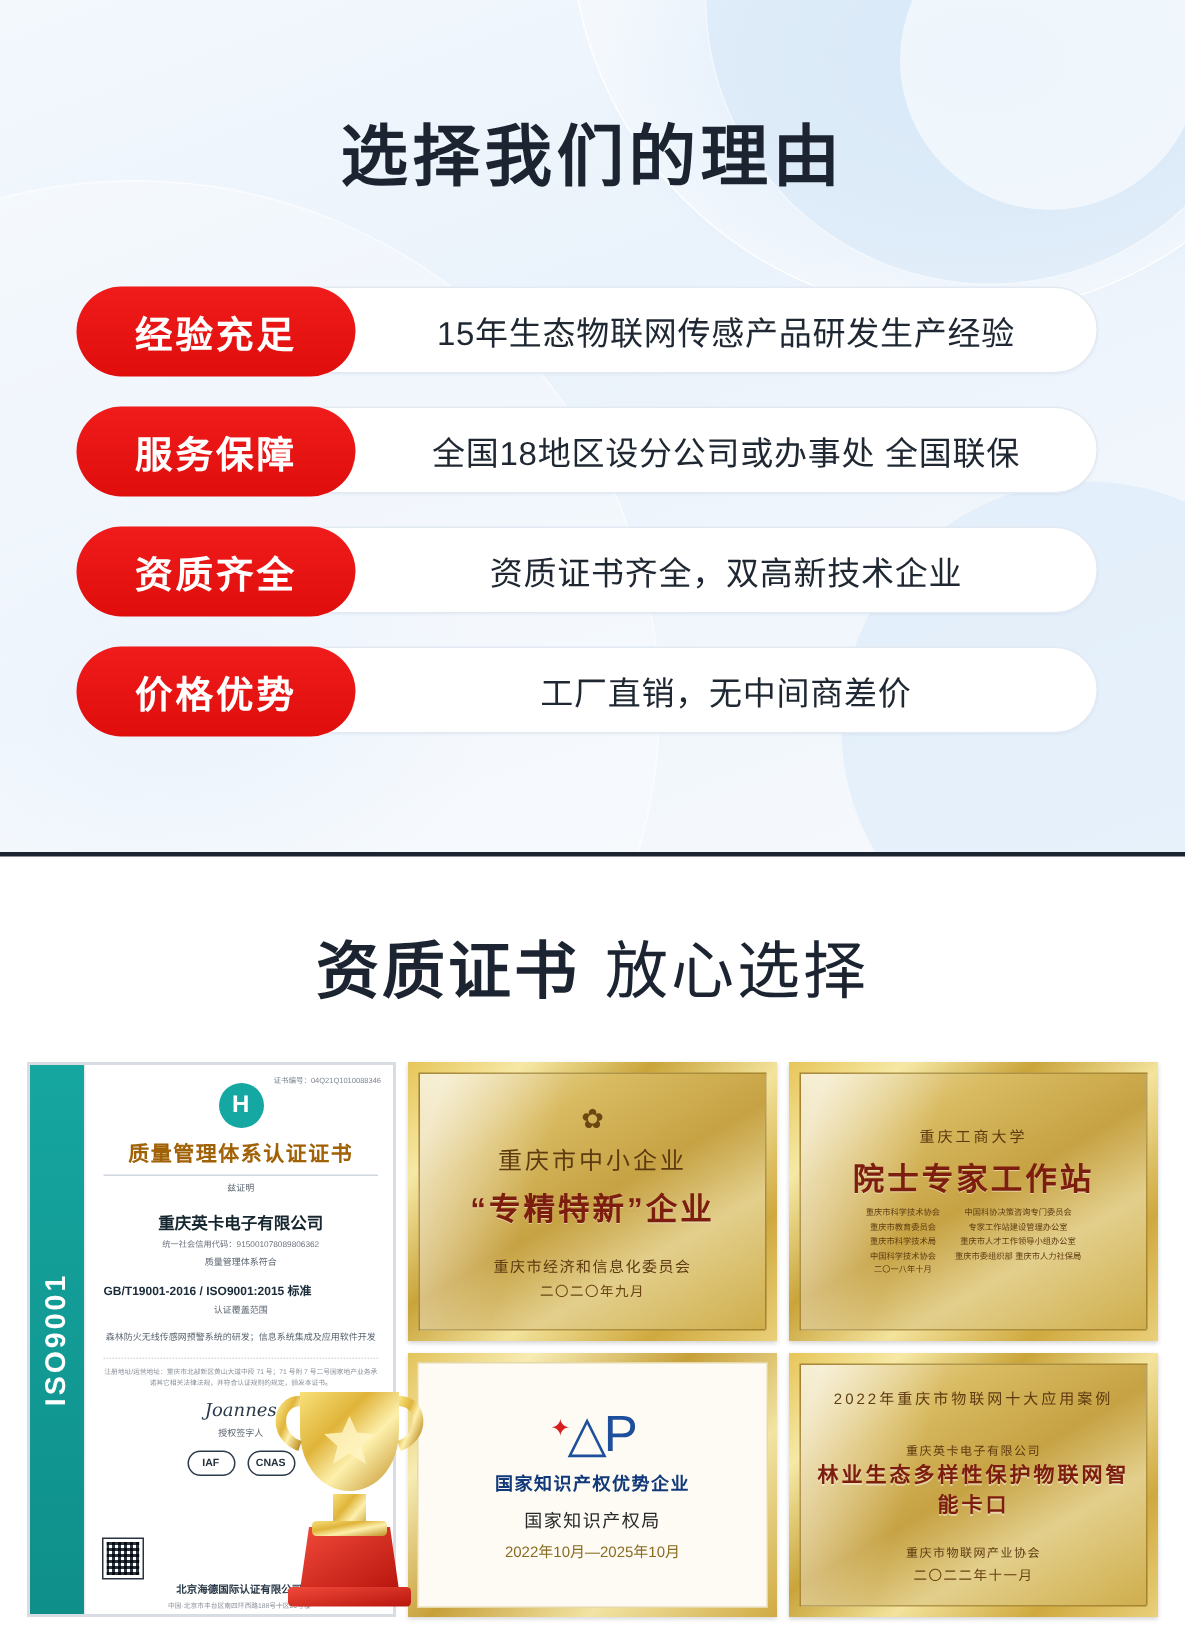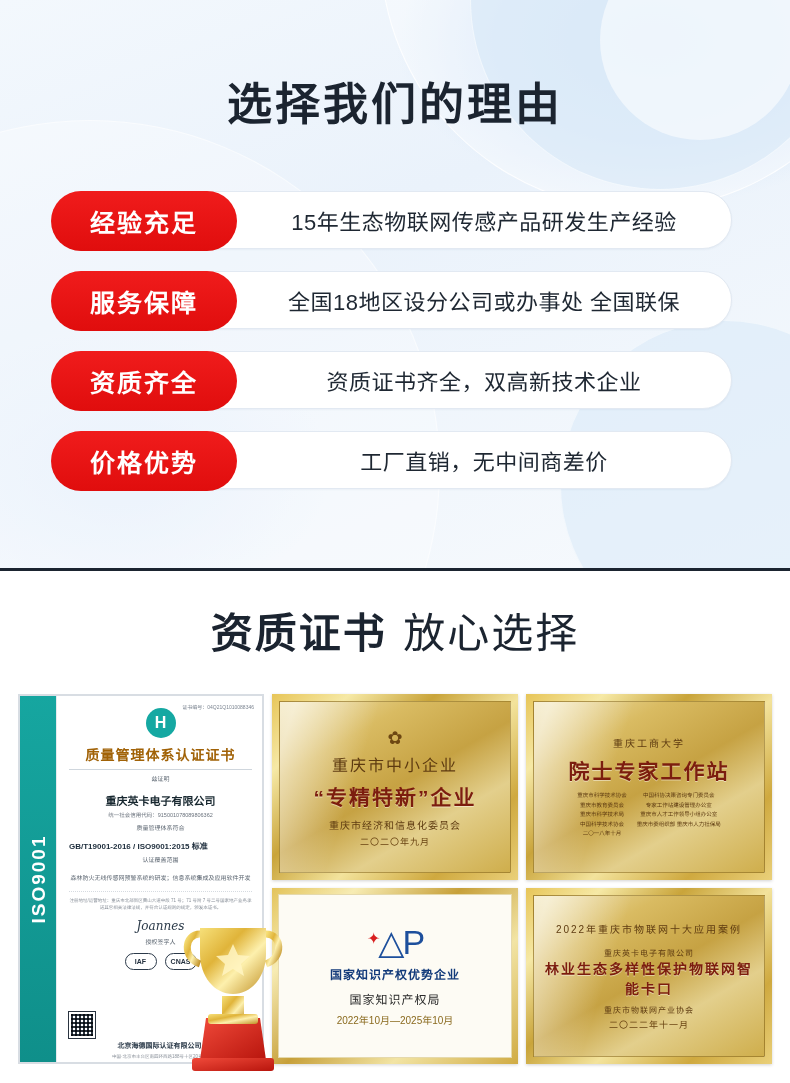--- a/index.html
+++ b/index.html
@@ -100,21 +100,21 @@
   .certs-section {
     position: relative;
     width: 790px;
     height: 515px;
     background: #ffffff;
     border-top: 3px solid #1b2430;
     overflow: hidden;
   }
   .certs-title {
     text-align: center;
-    padding-top: 28px;
+    padding-top: 42px;
     font-size: 42px;
     letter-spacing: 2px;
     color: #1b2430;
     font-family: "DejaVu Sans", "Liberation Sans", sans-serif;
   }
   .certs-title .bold { font-weight: bold; }
   .certs-title .light { font-weight: normal; }
 
   .certs-grid {
     position: relative;
@@ -320,21 +320,21 @@
     font-weight: bold;
     color: #7c1d0e;
     letter-spacing: 2px;
     text-shadow: 0 1px 0 rgba(255,255,255,0.45);
     position: relative; z-index: 2;
   }
   .pl-main.xs { font-size: 14px; }
   .pl-foot {
     font-size: 10px;
     color: #5d3a10;
-    margin-top: 6px;
+    margin-top: 17px;
     letter-spacing: 1px;
     position: relative; z-index: 2;
   }
   .pl-foot.tiny { font-size: 8px; }
   .pl-date {
     font-size: 9px;
     color: #6a4412;
     margin-top: 3px;
     letter-spacing: 1px;
     position: relative; z-index: 2;

